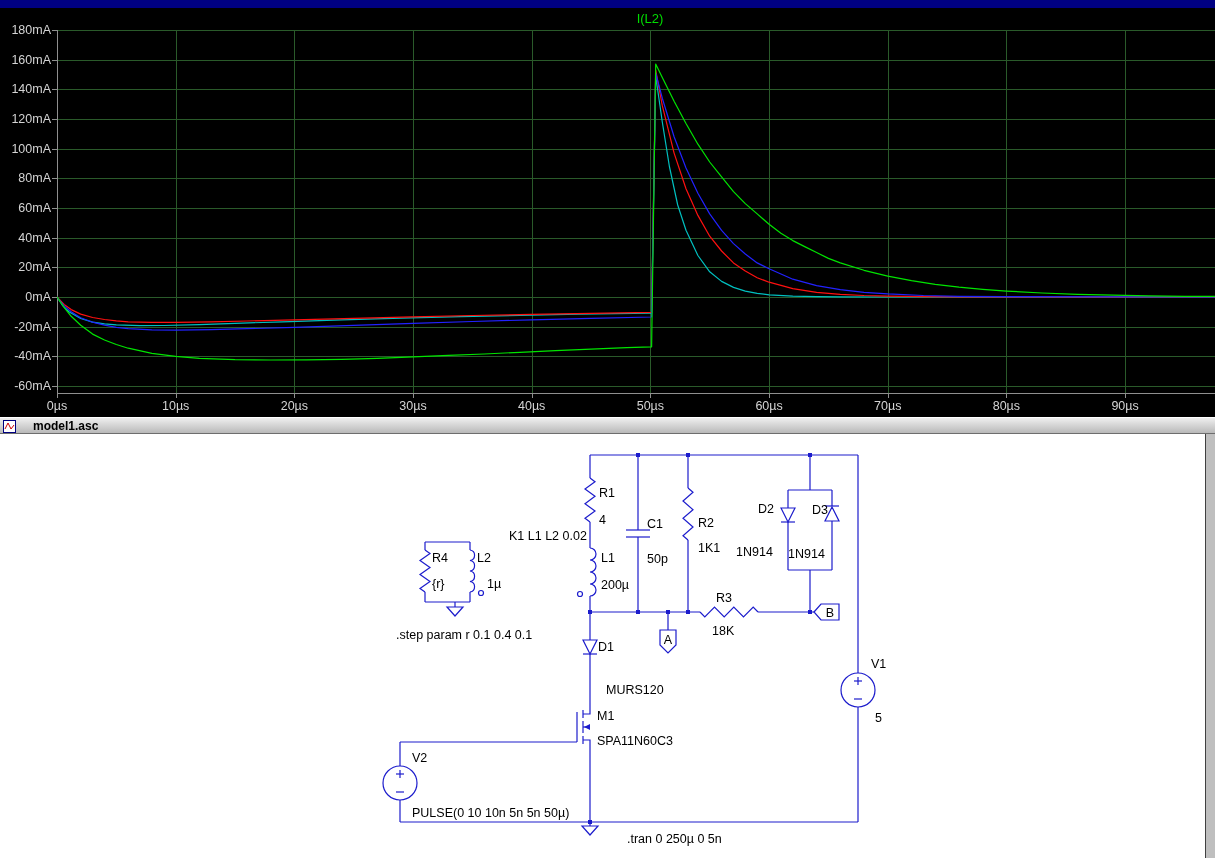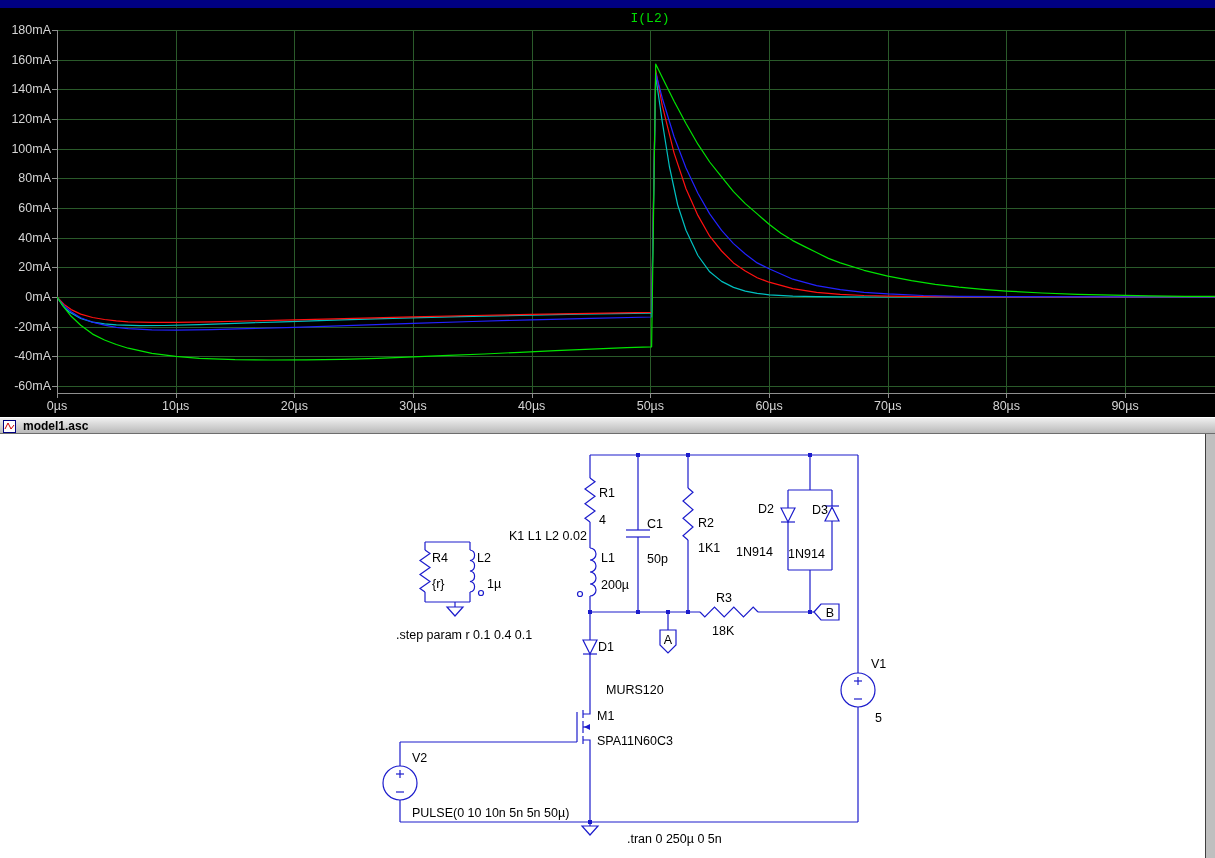--- a/index.html
+++ b/index.html
@@ -1,26 +1,26 @@
 <!DOCTYPE html>
 <html><head>
 <meta charset="utf-8">
 <style>
   html,body{margin:0;padding:0;}
   body{background:#bfbfbf;font-family:"Liberation Sans",sans-serif;}
   .screen{position:relative;width:1215px;height:858px;overflow:hidden;background:#bfbfbf;}
   .top-titlebar{position:absolute;top:0;left:0;width:1215px;height:8px;background:#000082;overflow:hidden;}
   .plot-pane{position:absolute;top:8px;left:0;width:1215px;height:409px;background:#000;}
-  .plot-title{position:absolute;top:3px;left:575px;width:150px;text-align:center;color:#00dd00;font-size:13px;font-family:Liberation Mono, monospace;}
+  .plot-title{position:absolute;top:3px;left:575px;width:150px;text-align:center;color:#00dd00;font-size:13px;}
   #plot-svg{position:absolute;top:0;left:0;}
   svg text{font-family:"Liberation Sans",sans-serif;}
   .schem-titlebar{position:absolute;top:417px;left:0;width:1215px;height:17px;background:linear-gradient(#efefef,#b9b9b9);
     border-top:1px solid #ffffff;border-bottom:1px solid #6d6d6d;box-sizing:border-box;display:flex;align-items:center;}
   .schem-icon{width:13px;height:13px;margin-left:3px;display:inline-block;}
-  .schem-title{font-size:12px;font-weight:bold;color:#000;margin-left:7px;}
+  .schem-title{font-size:12px;font-weight:bold;color:#000;margin-left:17px;}
   .schem-canvas{position:absolute;top:434px;left:0;width:1206px;height:480px;background:#ffffff;
     border-right:1px solid #404040;border-bottom:1px solid #404040;box-sizing:border-box;}
   #schem-svg{position:absolute;top:0;left:0;}
 </style>
 </head>
 <body>
 
 <div class="screen">
 
   <div class="top-titlebar"></div>

